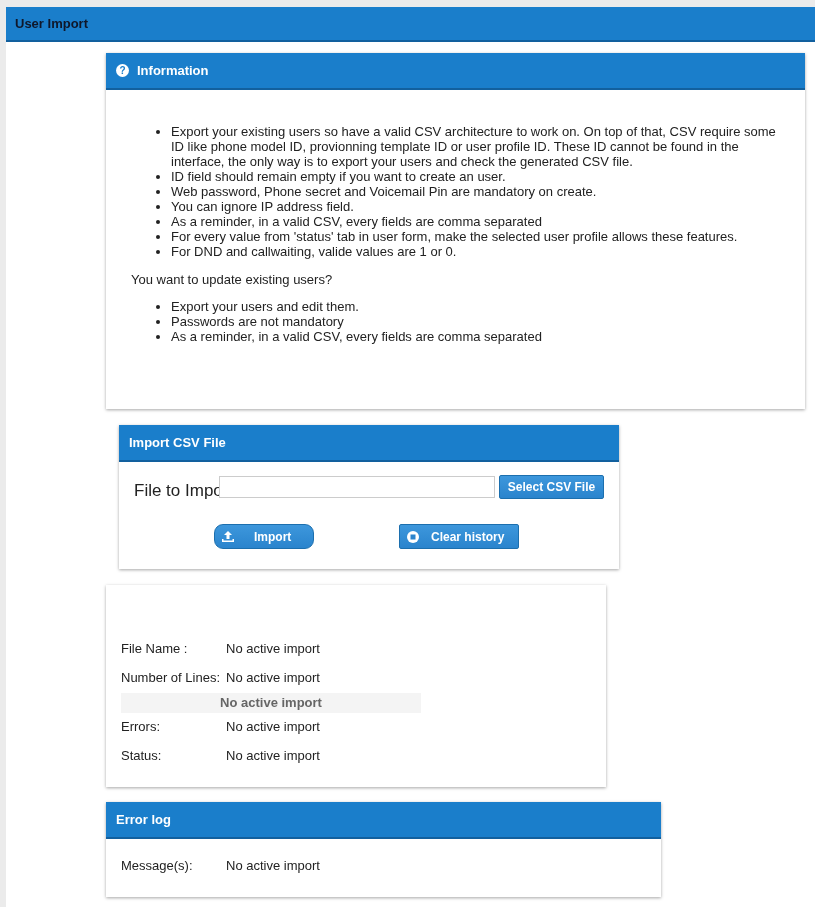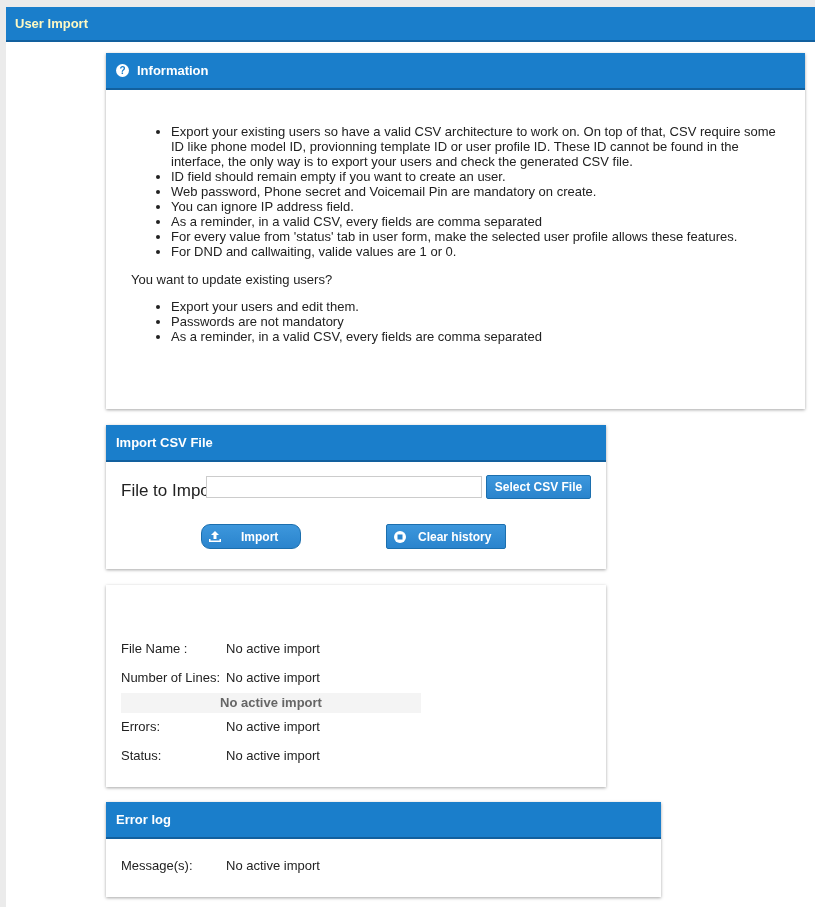--- a/index.html
+++ b/index.html
@@ -1,18 +1,18 @@
 <!DOCTYPE html>
 <html><head>
 <meta charset="utf-8">
 <style>
   html, body { margin:0; padding:0; }
   body { width:815px; height:907px; background:#ebebeb; font-family:"Liberation Sans", sans-serif; font-size:13px; color:#222; position:relative; overflow:hidden; }
   .page { position:absolute; left:6px; top:7px; width:809px; height:900px; background:#fff; }
-  .top-header { position:absolute; left:0; top:0; width:809px; height:35px; background:#1a7ecb; border-bottom:2px solid #12609e; color:#fef9c3; font-weight:bold; font-size:13px; line-height:34px; padding-left:9px; box-sizing:border-box; }
+  .top-header { position:absolute; left:0; top:0; width:809px; height:35px; background:#1a7ecb; border-bottom:2px solid #12609e; color:#0f172a; font-weight:bold; font-size:13px; line-height:34px; padding-left:9px; box-sizing:border-box; }
   .panel { position:absolute; background:#fff; box-shadow:0 1px 3px rgba(0,0,0,0.35); }
   .panel-head { height:35px; background:#1a7ecb; border-bottom:2px solid #12609e; color:#fff; font-weight:bold; font-size:13px; line-height:35px; padding-left:10px; box-sizing:content-box; display:flex; align-items:center; }
   .q-icon { width:13px; height:13px; border-radius:50%; background:#fff; color:#1a7ecb; font-size:10px; font-weight:bold; line-height:13px; text-align:center; margin-right:8px; }
   .info-body { padding:34px 25px 0 25px; font-size:13px; line-height:15px; }
   .info-body p { margin:0 0 12px 0; }
   .info-body ul { margin:0 0 13px 0; padding-left:40px; }
   .info-body li { margin:0; }
   .row { position:absolute; font-size:17px; }
   .file-input { position:absolute; left:100px; top:51px; width:276px; height:22px; border:1px solid #ccc; box-sizing:border-box; background:#fff; }
   .btn { position:absolute; background:linear-gradient(#3d97dc,#2a84cd); border:1px solid #1c6fae; border-radius:2px; color:#fff; font-weight:bold; font-size:12px; box-sizing:border-box; display:flex; align-items:center; }
@@ -43,21 +43,21 @@
       </ul>
       <p>You want to update existing users?</p>
       <ul>
         <li>Export your users and edit them.</li>
         <li>Passwords are not mandatory</li>
         <li>As a reminder, in a valid CSV, every fields are comma separated</li>
       </ul>
     </div>
   </div>
 
-  <div class="panel" style="left:100px; top:418px; width:500px; height:144px;">
+  <div class="panel" style="left:113px; top:418px; width:500px; height:144px;">
     <div class="panel-head">
       <span>Import CSV File</span>
     </div>
     <span class="row" style="left:15px; top:56px;">File to Import:</span>
     <input class="file-input" type="text" value="" style="">
     <div class="btn" style="left:380px; top:50px; width:105px; height:24px; justify-content:center;">
       <span>Select CSV File</span>
     </div>
     <div class="btn" style="left:95px; top:99px; width:100px; height:25px; padding-left:6px;border-radius:9px;">
       <svg width="14" height="14" viewBox="0 0 14 14">

